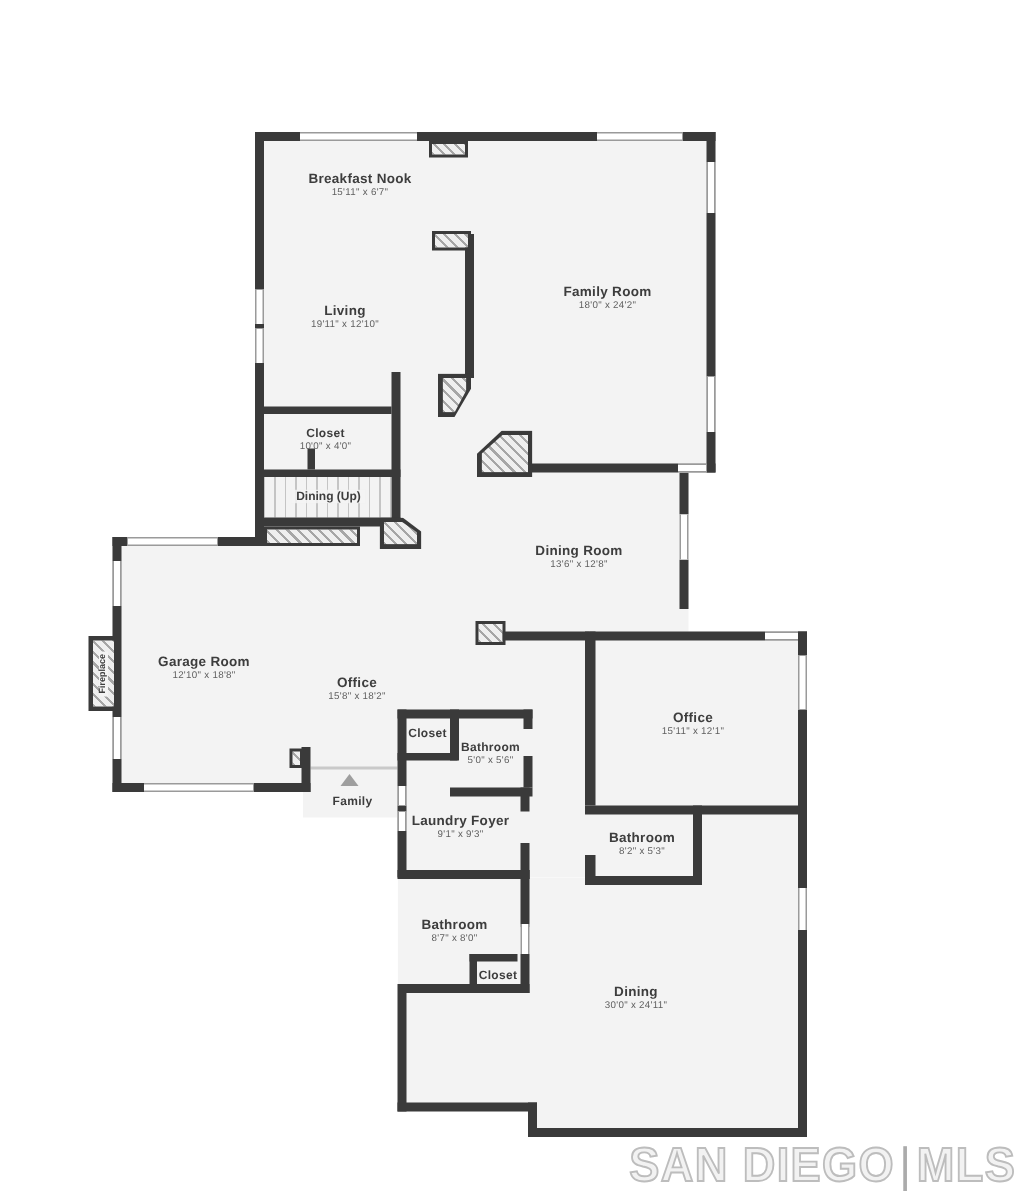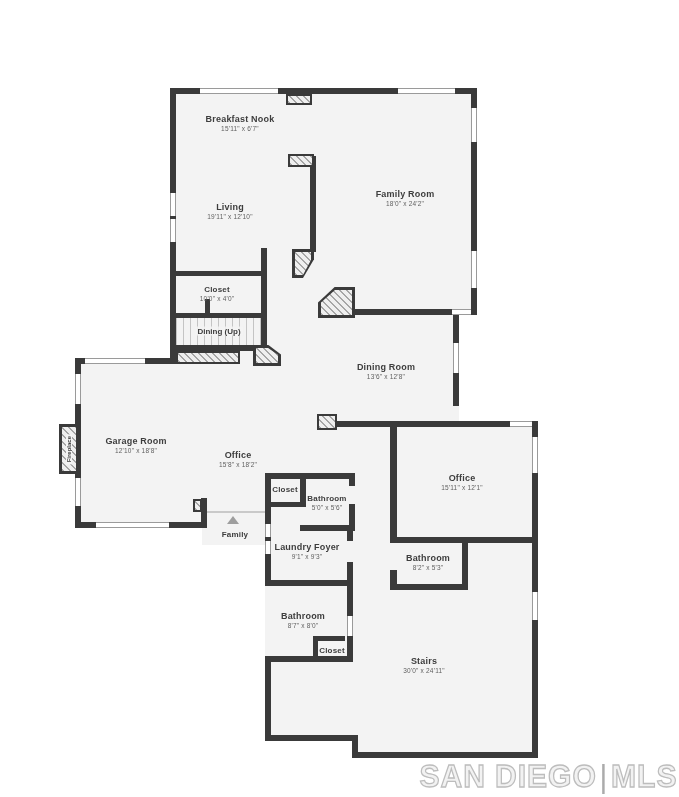--- a/index.html
+++ b/index.html
@@ -196,21 +196,21 @@
     <div class="rd">8'2" x 5'3"</div>
   </div>
   <div class="lbl" style="left:303px;top:620px">
     <div class="rn">Bathroom</div>
     <div class="rd">8'7" x 8'0"</div>
   </div>
   <div class="lbl" style="left:332px;top:650px">
     <div class="rn small">Closet</div>
   </div>
   <div class="lbl" style="left:424px;top:665px">
-    <div class="rn">Stairs</div>
+    <div class="rn">Dining</div>
     <div class="rd">30'0" x 24'11"</div>
   </div>
   <div class="lbl" style="left:235px;top:534px">
     <div class="rn small">Family</div>
   </div>
 
   <div class="watermark">
     <span class="wm-outline">SAN DIEGO</span><span class="wm-bar">|</span><span class="wm-outline">MLS</span>
   </div>
 

